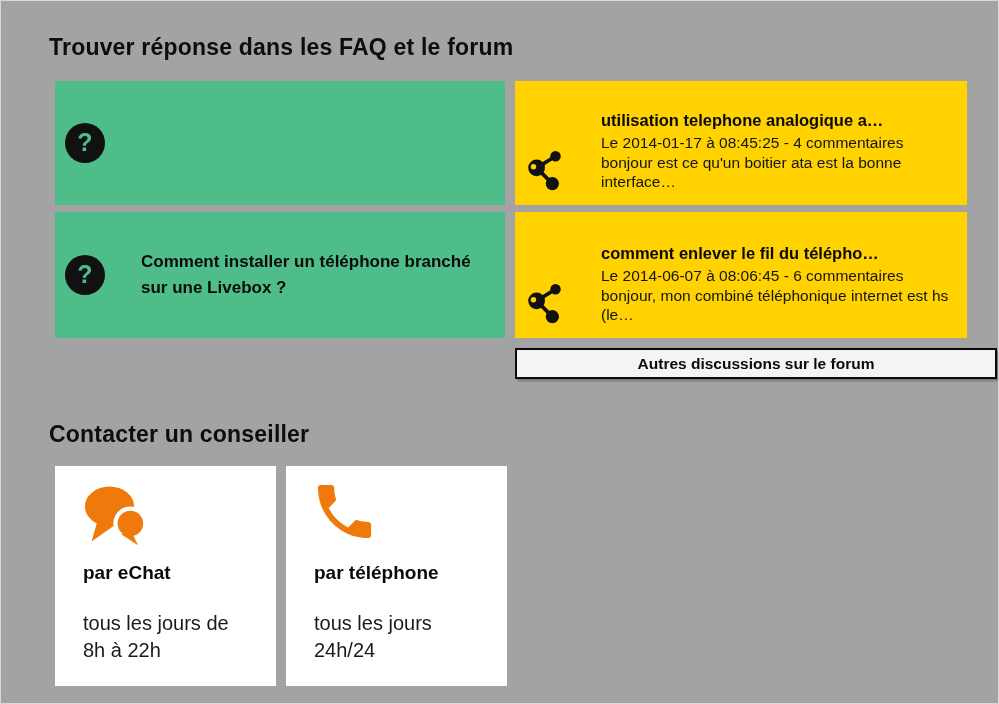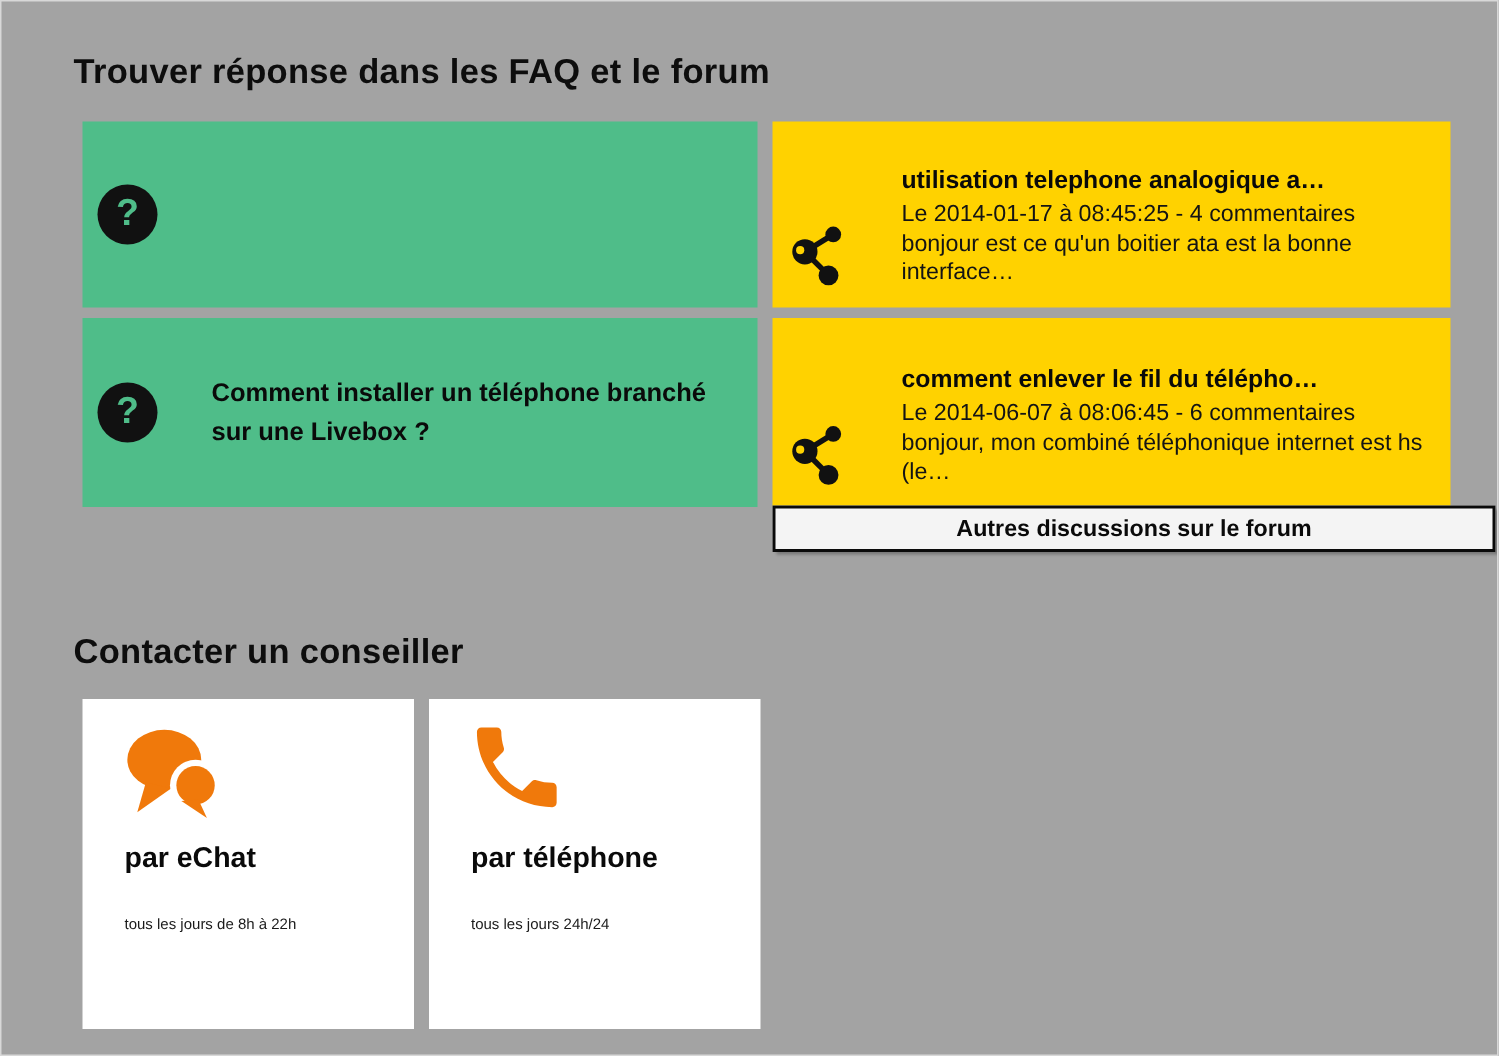--- a/index.html
+++ b/index.html
@@ -86,29 +86,29 @@
     flex-direction:column;display:flex;
     cursor:pointer;
   }
   .contact-icon{height:66px;margin-top:2px;}
   .contact-label{
     margin-top:14px;
     font-size:19px;font-weight:bold;color:#0a0a0a;
   }
   .contact-hours{
     margin-top:26px;
-    font-size:10px;color:#1a1a1a;line-height:1.35;
+    font-size:20px;color:#1a1a1a;line-height:1.35;
   }
   
   #faq-card-0{left:54px;top:80px;width:450px;height:124px;}
   #forum-card-0{left:514px;top:80px;width:452px;height:124px;}
   #faq-card-1{left:54px;top:211px;width:450px;height:126px;}
   #forum-card-1{left:514px;top:211px;width:452px;height:126px;}
   #btn-assistance{left:54px;top:347px;width:450px;}
-  #btn-forum{left:514px;top:336px;width:482px;}
+  #btn-forum{left:514px;top:347px;width:482px;}
   #contact-card-0{left:54px;top:465px;}
   #contact-card-1{left:285px;top:465px;}
 </style>
 </head>
 <body>
 
 <div class="page">
 
   <h1 class="section-title" id="faq-title">Trouver réponse dans les FAQ et le forum</h1>
 

